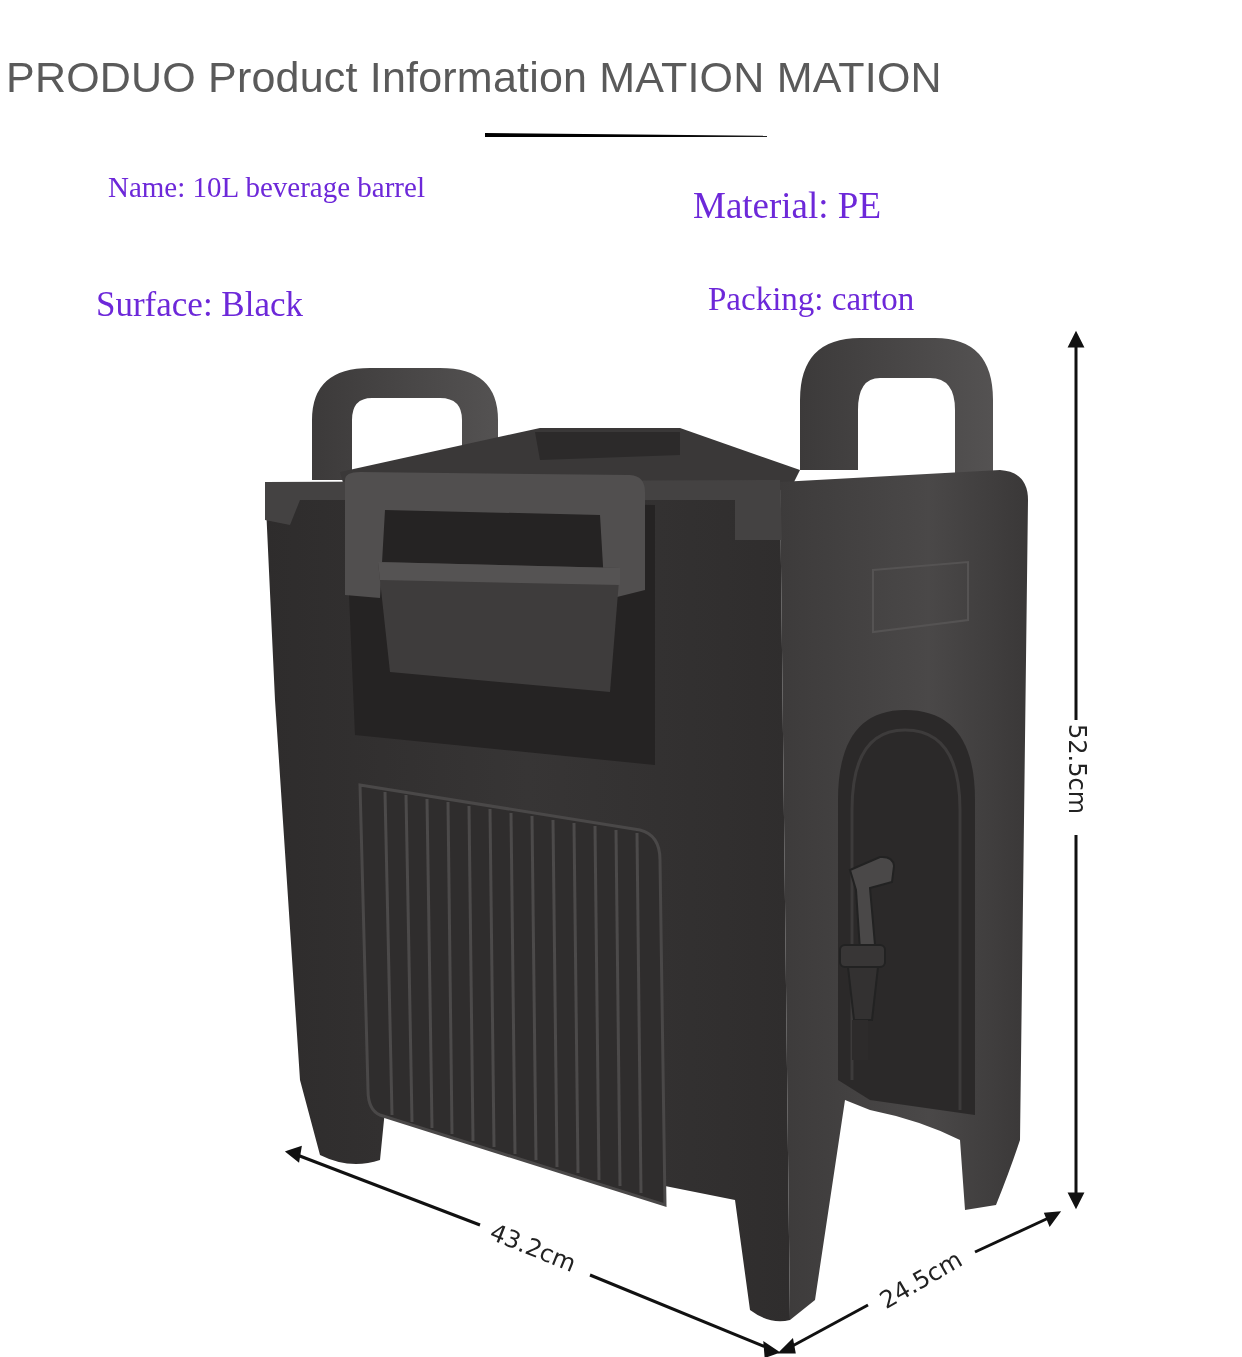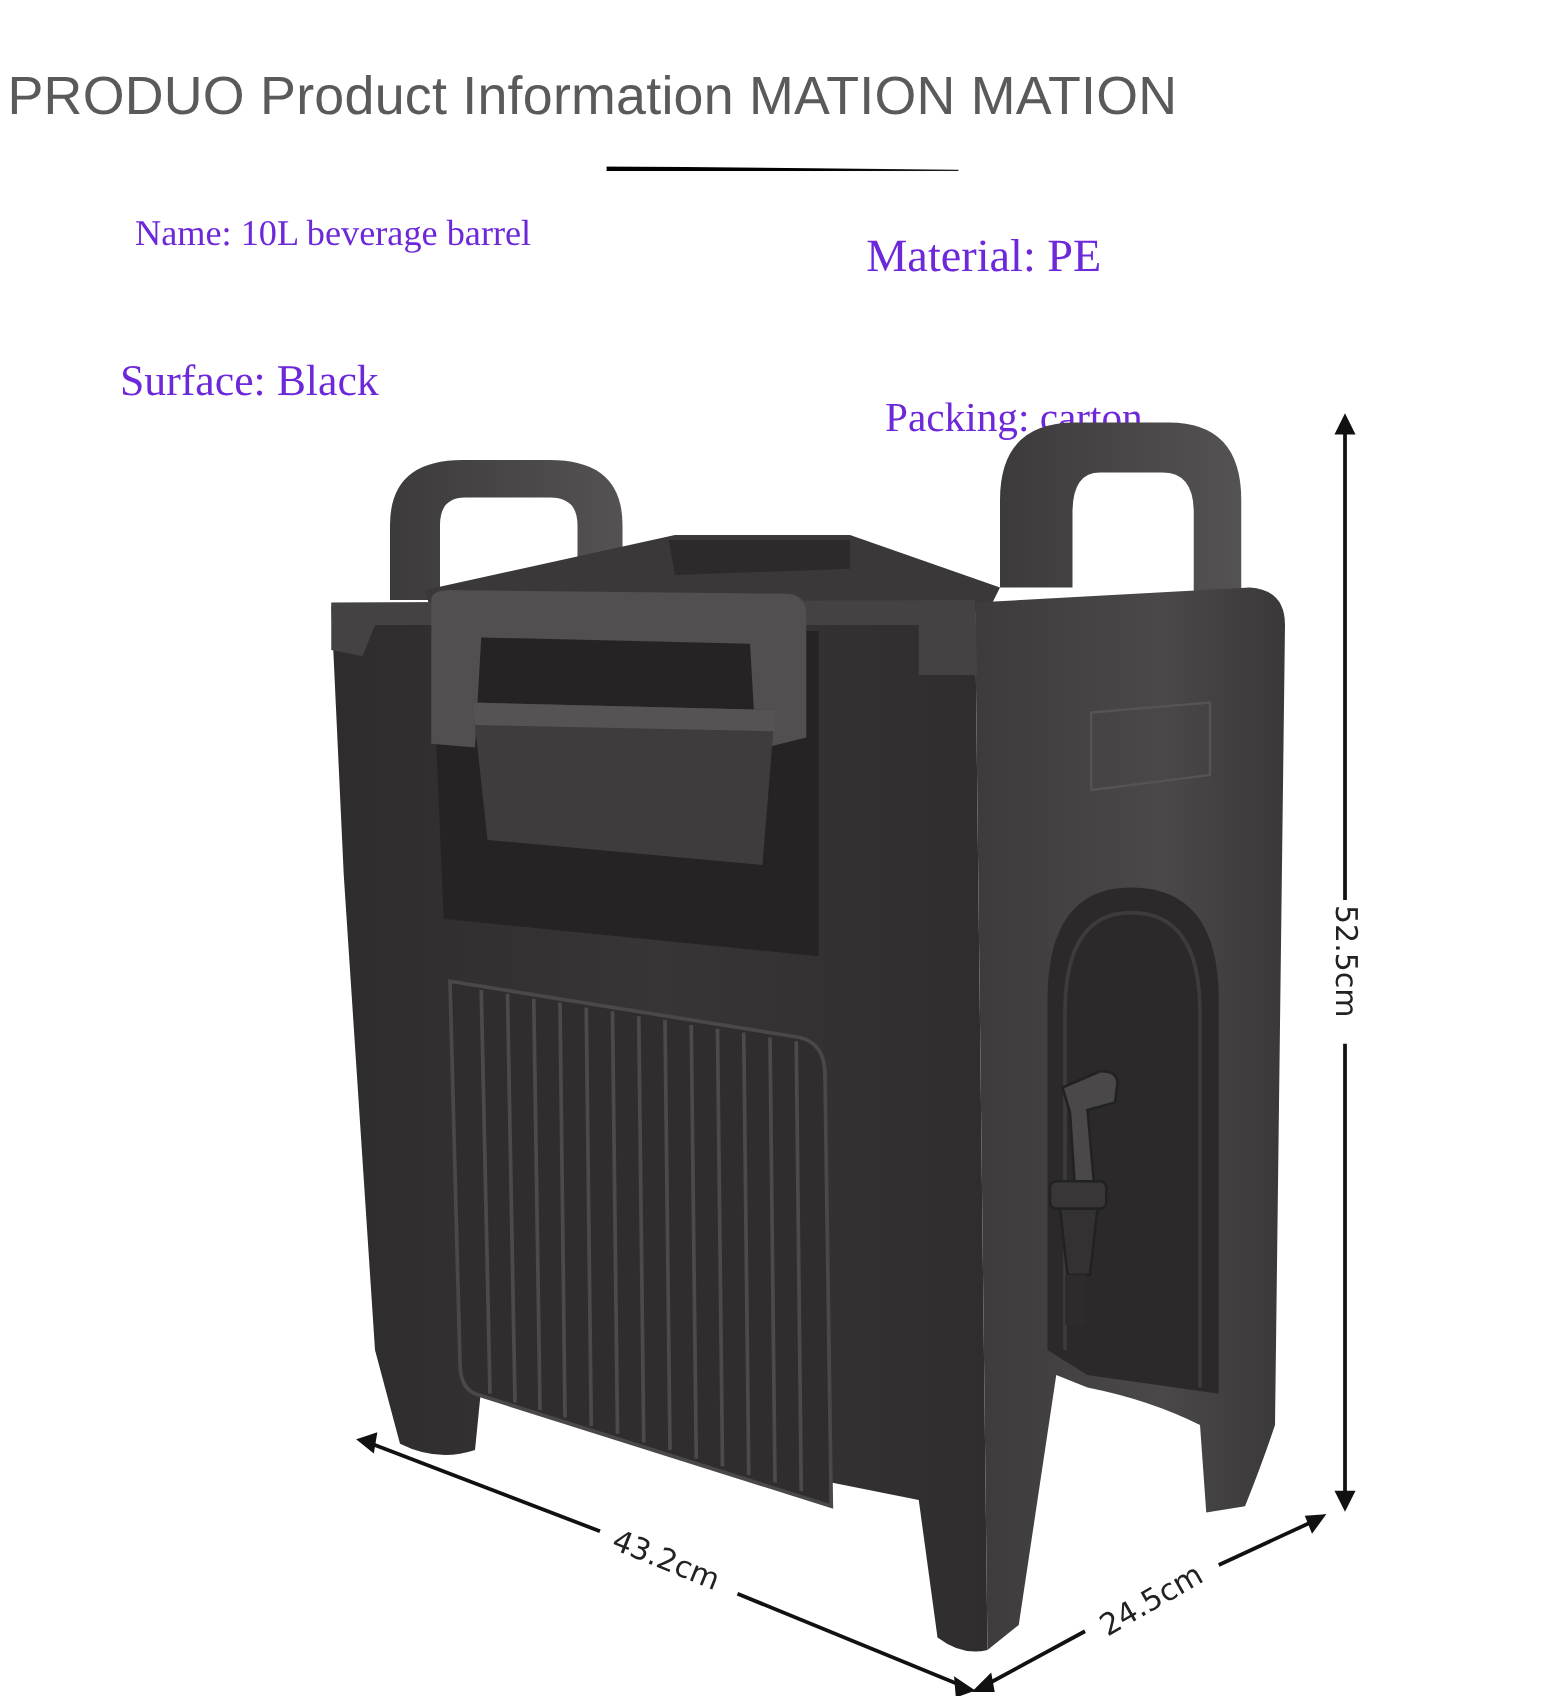--- a/index.html
+++ b/index.html
@@ -15,21 +15,21 @@
   }
   .title-rule {
     position: absolute; left: 485px; top: 133px; width: 282px; height: 4px;
     background: linear-gradient(to right, #000 0%, #000 60%, #222 100%);
     clip-path: polygon(0 0, 100% 70%, 100% 100%, 0 100%);
   }
   .spec { position: absolute; color: #6d28d9; white-space: nowrap; line-height: 1; font-family: Liberation Serif, serif; }
   .spec.name { left: 108px; top: 173px; font-size: 29px; }
   .spec.material { left: 693px; top: 171px; font-size: 37px; margin-top: 16px; }
   .spec.surface { left: 96px; top: 287px; font-size: 35px; }
-  .spec.packing { left: 708px; top: 283px; font-size: 33px; margin-top: 36px; }
+  .spec.packing { left: 708px; top: 283px; font-size: 33px; }
   .product { position: absolute; left: 0; top: 0; width: 1242px; height: 1357px; }
   .dim-label {
     position: absolute; font-family: "DejaVu Sans", sans-serif;
     font-size: 24px; color: #222; white-space: nowrap; line-height: 1;
     transform-origin: center center;
   }
   .dim-height { left: 1032px; top: 757px; transform: rotate(90deg); }
   .dim-width { left: 488px; top: 1236px; transform: rotate(22deg); }
   .dim-depth { left: 876px; top: 1268px; transform: rotate(-30deg); }
 </style>

